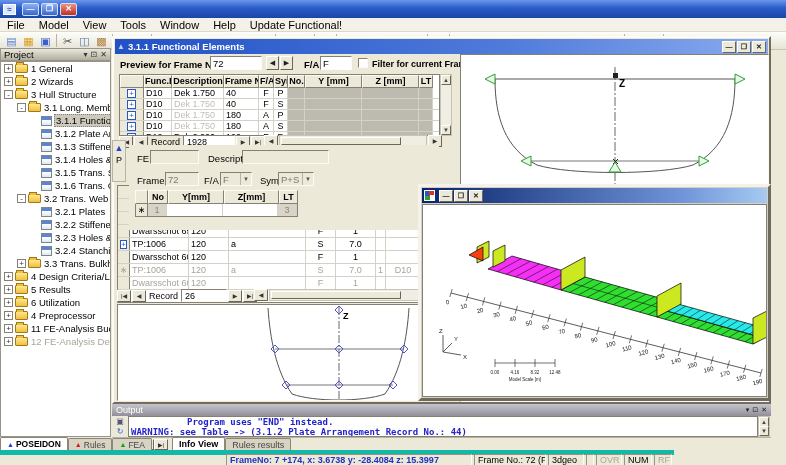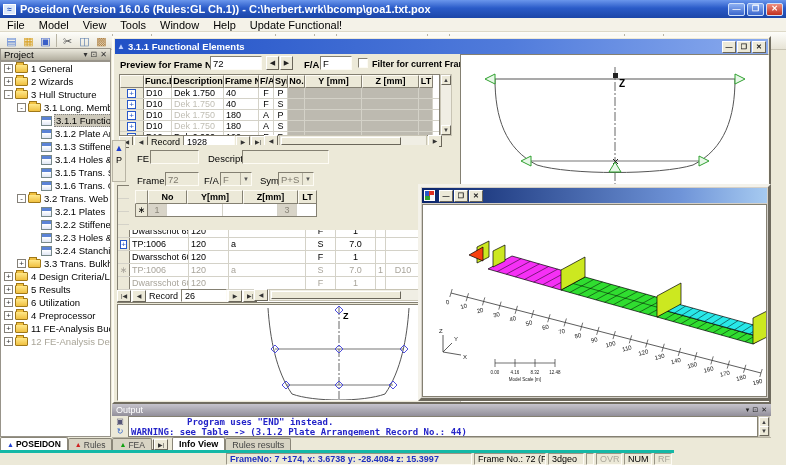--- a/index.html
+++ b/index.html
@@ -72,33 +72,32 @@
 .vico{width:11px;height:11px;flex:none;background:conic-gradient(#e03020 0 25%,#f8f8f8 0 50%,#30a030 0 75%,#2858c8 0);border:1px solid #fff}
 
 #output{left:112px;top:404px;width:659px;height:33px;background:#ece9d8}
 .ohdr{height:12px;background:linear-gradient(180deg,#c6c4cc,#928f9a);color:#fff;font-size:9px;display:flex;align-items:center;padding:0 4px}
 .ohdr .hico{margin-left:auto;display:flex;gap:3px;font-size:7px;color:#222}
 .oline{font-family:"DejaVu Sans Mono",monospace;font-size:9px;font-weight:bold;color:#2424c8;white-space:pre;line-height:10px}
 .tabrow{position:absolute;display:flex;align-items:flex-end;height:13px;font-size:9px}
 .tab{height:12px;padding:0 6px;border:1px solid #8a8678;border-bottom:none;background:#d8d4c4;color:#444;display:flex;align-items:center;gap:2px;border-radius:2px 2px 0 0}
 .tab.act{background:#fff;font-weight:bold;color:#000;height:13px}
 
-#status{left:0;top:450px;width:674px;height:15px;background:#ece9d8;border-top:3px solid #14b8a6;display:flex;align-items:center;justify-content:flex-end;gap:2px;padding:1px 2px}
+#status{left:0;top:450px;width:674px;height:15px;background:#ece9d8;border-top:5px solid #14b8a6;display:flex;align-items:center;justify-content:flex-end;gap:2px;padding:1px 2px}
 .sbox{border:1px solid;border-color:#989484 #fdfbf4 #fdfbf4 #989484;height:12px;font-size:9px;padding:0 3px;white-space:nowrap;overflow:hidden}
 .sgray{color:#aaa79a}
 svg text{font-family:"Liberation Sans",sans-serif}
 </style>
 </head>
 <body>
 
 <div id="app">
 
   <div class="abs titlebar">
     <span class="appico">≈</span>
-    <span class="ttext">Poseidon (Version 16.0.6 (Rules:GL Ch.1))  - C:\herbert.wrk\bcomp\goa1.txt.pox</span>
     <span id="mainbtns" style="display:flex">
         <span class="winbtn">—</span>
         <span class="winbtn">❒</span>
         <span class="winbtn close">✕</span>
       </span>
   </div>
 
   <div class="abs menubar" id="menubar">
       <span class="menu-item">File</span>
       <span class="menu-item">Model</span>
@@ -589,21 +588,21 @@
       <span class="inp dis" style="left:113px;top:5px;width:87px;height:14px"></span>
       <span class="lbl" style="left:8px;top:30px">Frame</span>
       <span class="inp dis" style="left:36px;top:27px;width:34px;height:14px">72</span>
       <span class="lbl" style="left:75px;top:30px">F/A</span>
       <span class="inp dis" style="left:91px;top:27px;width:32px;height:14px"><span>F</span><span class="ddb">▼</span></span>
       <span class="lbl" style="left:131px;top:30px">Sym</span>
       <span class="inp dis" style="left:149px;top:27px;width:36px;height:14px"><span>P+S</span><span class="ddb">▼</span></span>
       <div class="abs" id="subtable" style="left:6px;top:45px">
           <div class="tblhdr">
             <span class="thc" style="width: 13px; height: 14px;"></span>
-            <span class="thc" style="width: 39px; height: 14px; line-height: 12px;">No</span>
+            <span class="thc" style="width: 20px; height: 14px; line-height: 12px;">No</span>
             <span class="thc" style="width: 56px; height: 14px; line-height: 12px;">Y[mm]</span>
             <span class="thc" style="width: 55px; height: 14px; line-height: 12px;">Z[mm]</span>
             <span class="thc" style="width: 19px; height: 14px; line-height: 12px;">LT</span>
           </div>
           <div class="trw" style="height: 13px; border-top: none; border-right: 1px solid rgb(132, 128, 114); border-bottom: 1px solid rgb(132, 128, 114); border-left: 1px solid rgb(132, 128, 114); border-image: initial;">
             <span class="tcell selc" style="width: 12px;">∗</span>
             <span class="tcell" style="width: 19px; background: rgb(216, 212, 200); color: rgb(138, 134, 122); text-align: center; line-height: 12px;">1</span>
             <span class="tcell" style="width: 56px; background: rgb(255, 255, 255); color: rgb(138, 134, 122); text-align: center; line-height: 12px;"></span>
             <span class="tcell" style="width: 55px; background: rgb(255, 255, 255); color: rgb(138, 134, 122); text-align: center; line-height: 12px;"></span>
             <span class="tcell" style="width: 19px; background: rgb(216, 212, 200); color: rgb(138, 134, 122); text-align: center; line-height: 12px;">3</span>

